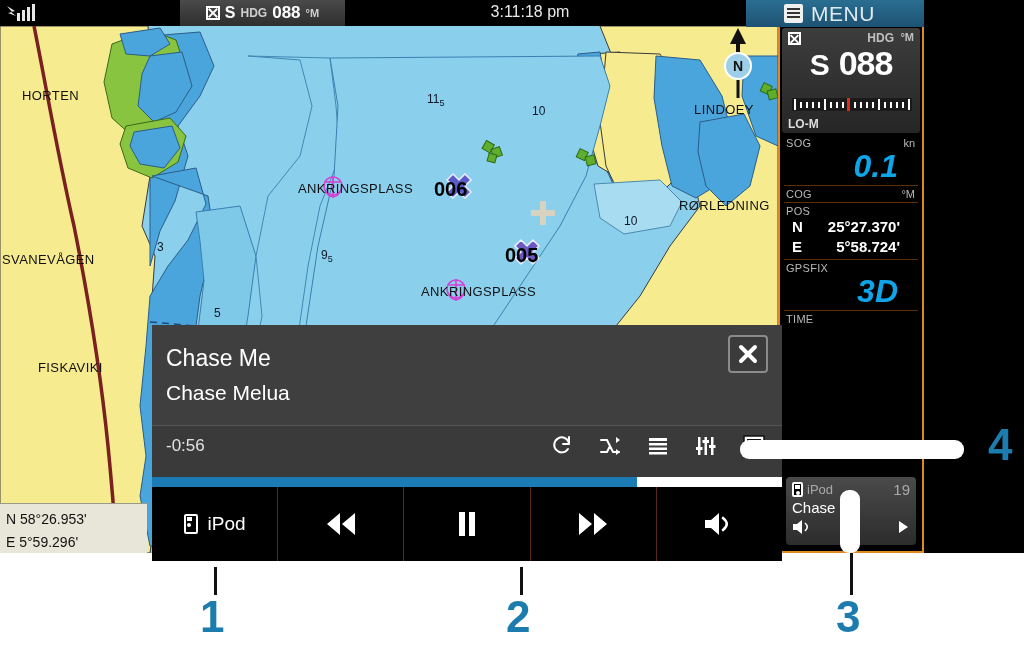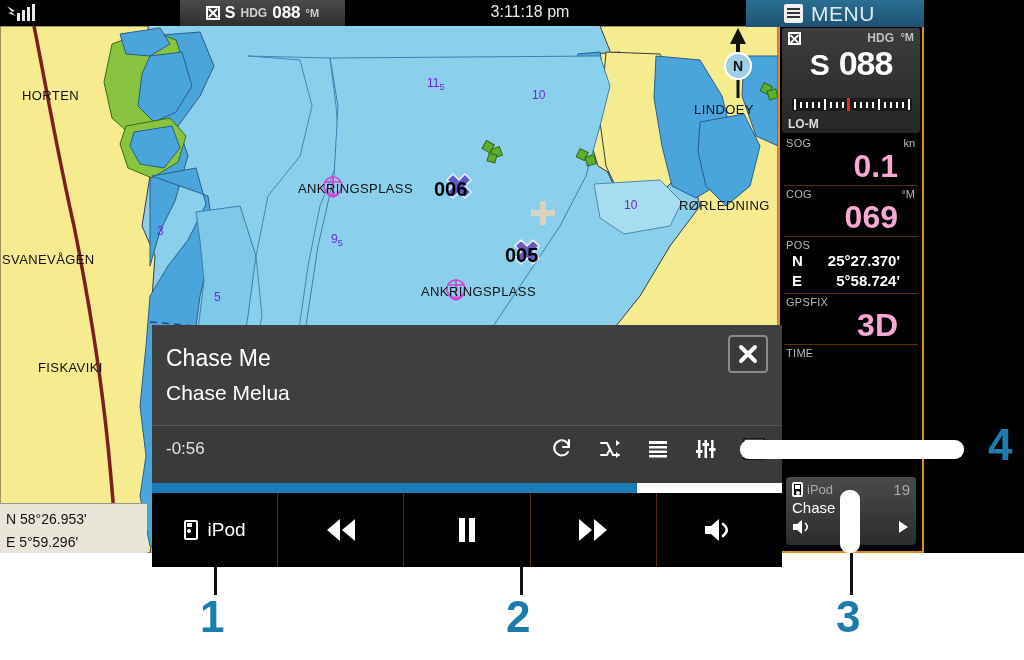--- a/index.html
+++ b/index.html
@@ -57,21 +57,21 @@
   #menu-btn .mico i:nth-child(1){ top:4px } #menu-btn .mico i:nth-child(2){ top:8px }
   #menu-btn .mico i:nth-child(3){ top:12px }
   #menu-label { color: #dfeaf1; font-size: 21px; letter-spacing: .5px; }
 
   
   #chart-area {
     position: absolute; left: 0; top: 26px; width: 778px; height: 527px;
     background: #8ad0ec; overflow: hidden;
   }
   .maplbl { position: absolute; font-size: 13px; color: #111; letter-spacing: .4px; white-space: nowrap; }
-  .depth { position: absolute; font-size: 12px; color: #6d28d9; }
+  .depth { position: absolute; font-size: 12px; color: #0f172a; margin-top: 16px; }
   .depth sub { font-size: 9px; }
   .wpt { position: absolute; font-size: 20px; color: #000000; font-weight: bold; white-space: nowrap; }
 
   #chart-area svg { position: absolute; left: 0; top: 0; }
 
   
   #north { position: absolute; left: 722px; top: 2px; width: 32px; height: 70px; }
   #north .rose {
     position: absolute; left: 2px; top: 24px; width: 28px; height: 28px; border-radius: 50%;
     background: #9ecfe8; border: 2px solid #fff; display: flex; align-items: center; justify-content: center;
@@ -94,21 +94,21 @@
 
   
   #sidebar {
     position: absolute; left: 778px; top: 26px; width: 146px; height: 527px;
     background: #000; border: 2px solid #e08a21; border-top: none;
     z-index: 30;
   }
   .cell { position: relative; padding: 2px 18px 0 6px; }
   .cell .lbl { font-size: 11px; color: #b9b9b9; letter-spacing: .3px; }
   .cell .unit { position: absolute; right: 7px; top: 2px; font-size: 11px; color: #b9b9b9; }
-  .cell .big { font-size: 32px; color: #f9a8d4; font-weight: bold; text-align: right; line-height: 34px; padding-right: 6px; }
+  .cell .big { font-size: 32px; color: #0ea5e9; font-weight: bold; text-align: right; line-height: 34px; padding-right: 6px; font-style: italic; }
   .sep { height: 1px; background: #5b2f0a; margin: 2px 4px 0 4px; }
 
   
   #hdg-cell {
     margin: 2px; background: linear-gradient(#3d3d3d, #262626); border-radius: 3px;
     height: 105px; position: relative; padding: 2px 6px;
   }
   #hdg-cell .x {
     position: absolute; left: 6px; top: 4px; width: 13px; height: 13px; border: 2px solid #fff;
   }
@@ -158,21 +158,21 @@
   }
   #media-head { height: 100px; background: #3f3f3f; padding: 20px 20px 0 14px; position: relative; }
   #m-title { font-size: 23px; color: #fff; }
   #m-artist { font-size: 21px; color: #fff; margin-top: 9px; }
   #m-close {
     position: absolute; right: 14px; top: 10px; width: 40px; height: 38px;
     background: #3b3b3b; border: 2px solid #8b8b8b; border-radius: 4px;
     display: flex; align-items: center; justify-content: center;
   }
   #media-ctrlrow {
-    height: 58px; background: #3a3a3a; border-top: 1px solid #555;
+    height: 52px; background: #3a3a3a; border-top: 1px solid #555;
     display: flex; align-items: center; padding: 0 8px 12px 14px;
   }
   #m-elapsed { font-size: 17px; color: #e2e2e2; flex: 1; }
   .mini-icons { display: flex; align-items: center; gap: 20px; padding-right: 6px; }
   .mini-icons .ic { width: 28px; height: 28px; display: flex; align-items: center; justify-content: center; }
   #progress { height: 10px; background: #fff; position: relative; }
   #progress-fill { height: 100%; background: #1b7cb5; }
   #media-buttons { height: 74px; background: #000; display: flex; align-items: stretch; }
   .mbtn {
     flex: 1; display: flex; align-items: center; justify-content: center; gap: 10px;
@@ -285,21 +285,21 @@
       <div class="maplbl" style="left:22px;top:62px">HORTEN</div>
       <div class="maplbl" style="left:2px;top:226px">SVANEVÅGEN</div>
       <div class="maplbl" style="left:38px;top:334px">FISKAVIKI</div>
       <div class="maplbl" style="left:694px;top:76px">LINDOEY</div>
       <div class="maplbl" style="left:679px;top:172px">RØRLEDNING</div>
       <div class="maplbl" style="left:298px;top:155px">ANKRINGSPLASS</div>
       <div class="maplbl" style="left:421px;top:258px">ANKRINGSPLASS</div>
 
       <div class="depth" style="left:427px;top:50px"><span>11</span><sub>5</sub></div>
       <div class="depth" style="left:532px;top:62px">10</div>
-      <div class="depth" style="left:331px;top:206px"><span>9</span><sub>5</sub></div>
+      <div class="depth" style="left:321px;top:206px"><span>9</span><sub>5</sub></div>
       <div class="depth" style="left:157px;top:198px">3</div>
       <div class="depth" style="left:214px;top:264px">5</div>
       <div class="depth" style="left:624px;top:172px">10</div>
 
       <div class="wpt" style="left:434px;top:152px">006</div>
       <div class="wpt" style="left:505px;top:218px">005</div>
 
       <div id="north">
         <svg width="32" height="70" viewBox="0 0 32 70">
           <path d="M16 0 L24 16 L18 16 L18 34 L14 34 L14 16 L8 16 Z" fill="#111"></path>
@@ -358,21 +358,20 @@
       <div class="cell">
         <div class="lbl">SOG</div>
         <div class="unit">kn</div>
         <div class="big">0.1</div>
       </div>
       <div class="sep"></div>
 
       <div class="cell">
         <div class="lbl">COG</div>
         <div class="unit">°M</div>
-        <div class="big">069</div>
       </div>
       <div class="sep"></div>
 
       <div class="cell">
         <div class="lbl">POS</div>
         <div class="pos-line">
           <span class="h">N</span><span>25°27.370'</span>
         </div>
         <div class="pos-line">
           <span class="h">E</span><span>5°58.724'</span>

